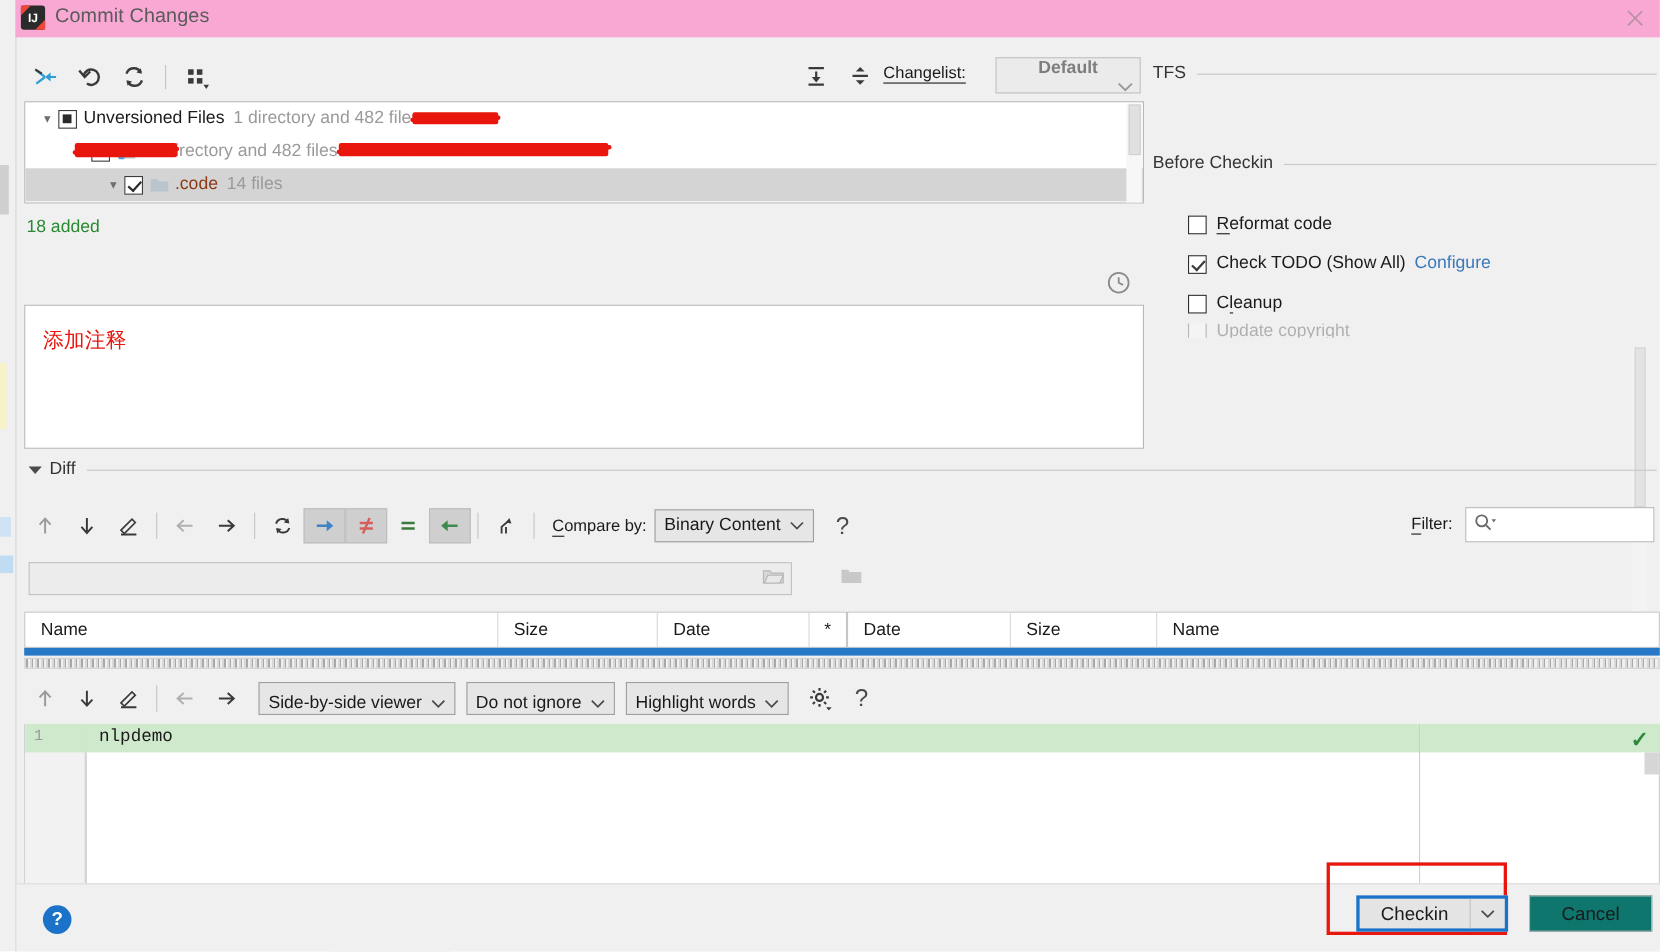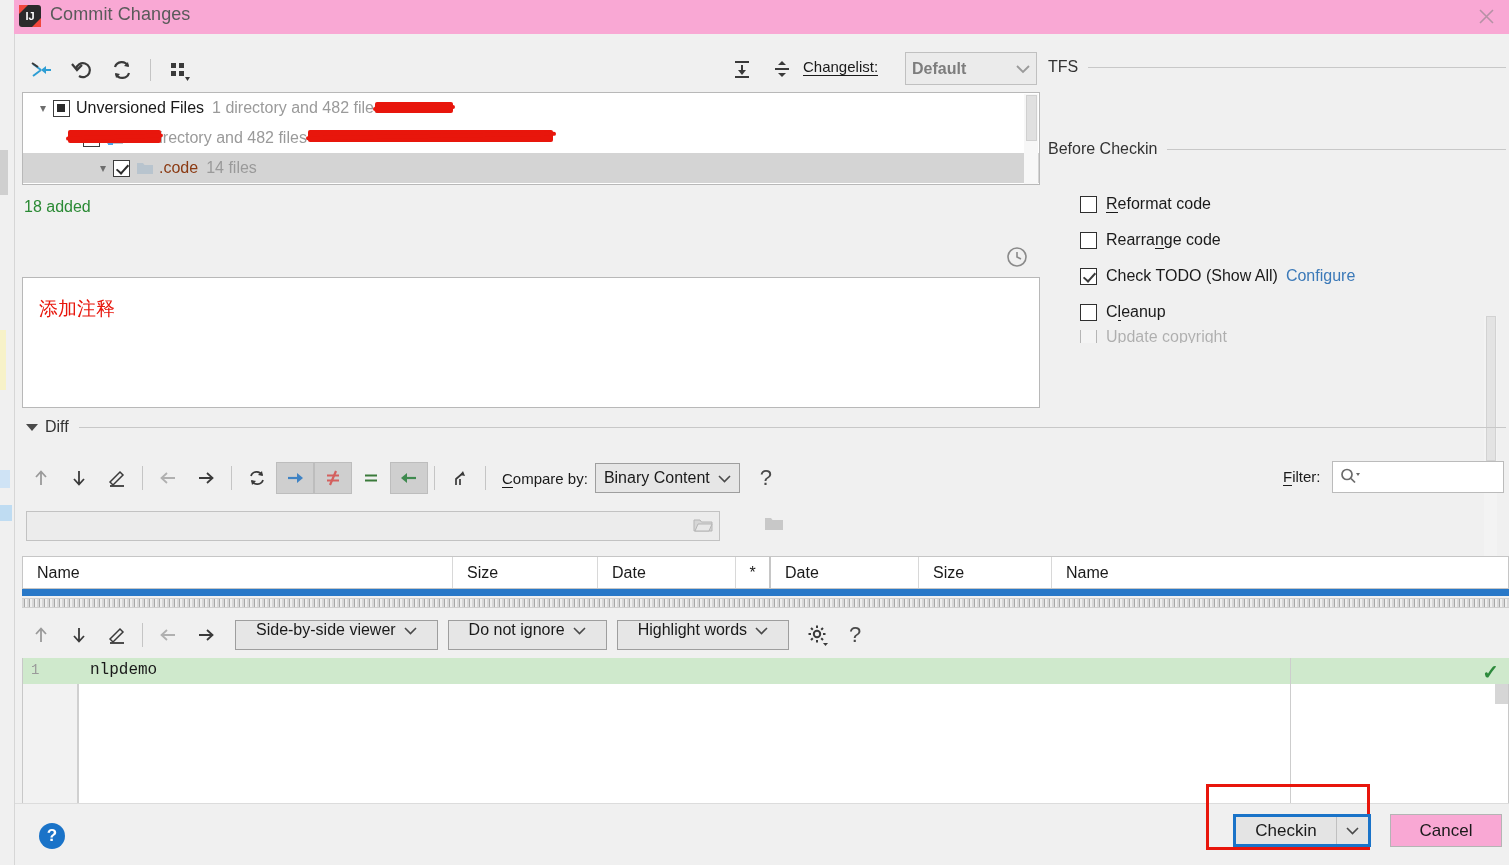--- a/index.html
+++ b/index.html
@@ -73,21 +73,21 @@
     display: flex; align-items: center;
   }
   .changelist-label {
     position: absolute; left: 803px; top: 58px; font-size: 15px;
   }
   .changelist-label u { text-decoration: none; border-bottom: 1px solid #1a1a1a; }
   .changelist-combo {
     position: absolute; left: 905px; top: 52px; width: 132px; height: 33px;
     background: #ebebeb; border: 1px solid #c0c0c0;
     display: flex; align-items: center; padding: 0 6px;
-    font-size: 16px; font-weight: bold; color: #7d7d7d; cursor: pointer;
+    font-size: 16px; font-weight: bold; color: #7d7d7d; cursor: pointer; flex-direction: column;
   }
   .combo-arrow { margin-left: auto; color: #8a8a8a; }
 
   
   .tfs-head {
     position: absolute; left: 1048px; top: 58px;
     display: flex; align-items: center; width: 458px;
   }
   .sec-title { font-size: 16px; color: #333; white-space: nowrap; }
   .sec-rule { flex: 1; height: 1px; background: #c8c8c8; margin-left: 10px; }
@@ -229,21 +229,21 @@
     cursor: row-resize;
   }
 
   
   .viewer-toolbar {
     position: absolute; left: 22px; top: 616px; width: 900px; height: 38px;
     display: flex; align-items: center;
   }
   .vt-combo {
     height: 30px; background: #e6e6e6; border: 1px solid #9e9e9e;
-    display: flex; align-items: flex-start; padding: 0 20px; font-size: 16px; margin-left: 10px; cursor: pointer;
+    display: flex; align-items: flex-end; padding: 0 8px; font-size: 16px; margin-left: 10px; cursor: pointer;
   }
 
   
   .diff-area {
     position: absolute; left: 22px; top: 658px; width: 1487px; height: 145px;
     background: #ffffff; border-left: 1px solid #c8c8c8; border-right: 1px solid #c8c8c8;
   }
   .gutter { position: absolute; left: 0; top: 0; width: 55px; height: 145px; background: #f2f2f2; border-right: 1px solid #d0d0d0;}
   .gutter .gnum { position: absolute; left: 8px; top: 4px; font-family: "Liberation Mono", monospace; font-size: 14px; color: #9a9a9a; }
   .gutter .gtop { position: absolute; left: 0; top: 0; width: 55px; height: 26px; background: #cfe9cc; }
@@ -280,21 +280,21 @@
     border: 3px solid #1a73c8; background: #e4e4e4;
     display: flex; align-items: center; cursor: pointer;
   }
   .checkin-btn .lbl { flex: 1; text-align: center; font-size: 17px; }
   .checkin-btn .arr {
     width: 32px; height: 100%; border-left: 1px solid #c0c0c0;
     display: flex; align-items: center; justify-content: center; color: #444;
   }
   .cancel-btn {
     position: absolute; left: 1390px; top: 814px; width: 112px; height: 33px;
-    background: #f9a8d4; border: 1px solid #b4b4b4;
+    background: #0f766e; border: 1px solid #b4b4b4;
     display: flex; align-items: center; justify-content: center;
     font-size: 17px; cursor: pointer;
   }
 </style>
 </head>
 <body>
 
 <div id="root">
 
   <div class="bg-strip bg-left-1"></div>
@@ -449,24 +449,20 @@
     <span class="sec-title">Before Checkin</span>
     <span class="sec-rule"></span>
   </div>
 
   <div class="checks">
     <div class="chk-row">
       <span class="chk-box"></span>
       <span class="chk-label"><u>R</u><span>eformat code</span></span>
     </div>
     <div class="chk-row">
-      <span class="chk-box"></span>
-      <span class="chk-label">Rearra<u>n</u>ge code</span>
-    </div>
-    <div class="chk-row">
       <span class="chk-box on"></span>
       <span class="chk-label">Check TODO (Show All)</span>
       <span class="link">Configure</span>
     </div>
     <div class="chk-row">
       <span class="chk-box"></span>
       <span class="chk-label">C<u>l</u>eanup</span>
     </div>
     <div class="chk-row chk-cut">
       <span class="chk-box"></span>

